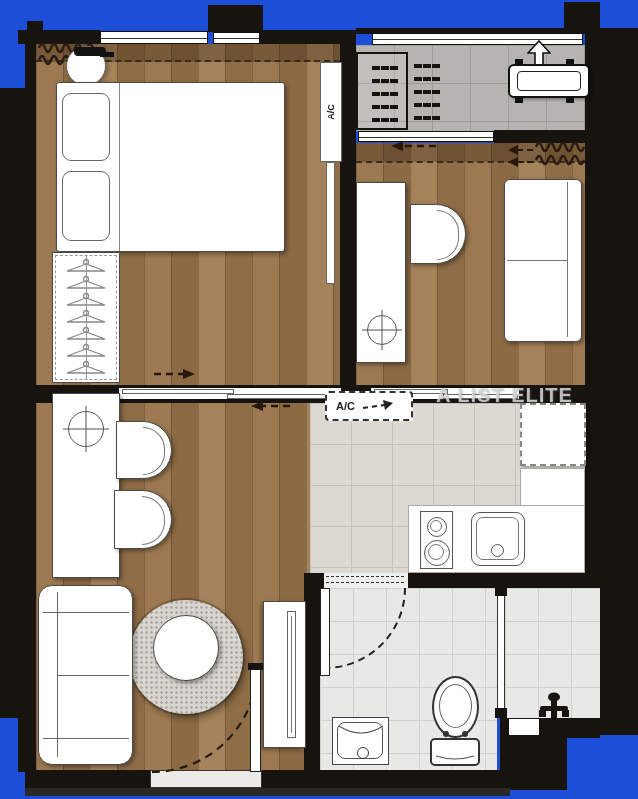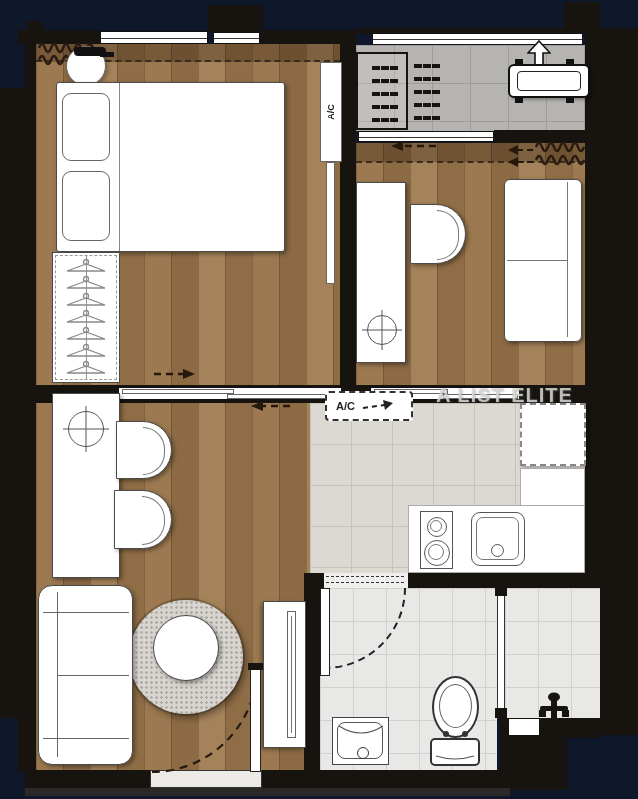--- a/index.html
+++ b/index.html
@@ -1,16 +1,16 @@
 <!DOCTYPE html>
 <html><head>
 <meta charset="utf-8">
 <style>
   html,body{margin:0;padding:0;background:#fff;}
-  #plan{position:relative;width:638px;height:799px;background:#0f172a;overflow:hidden;
+  #plan{position:relative;width:638px;height:799px;background:#1d4ed8;overflow:hidden;
         font-family:"Liberation Sans",sans-serif;}
   .a{position:absolute;box-sizing:border-box;}
   .wall{background:#17130f;}
   .furn{background:#fff;border:1.5px solid #4a4a4a;box-shadow:2px 2px 4px rgba(0,0,0,.38);}
   .thin{background:#fff;border:1px solid #666;}
   .wood{background:
       repeating-linear-gradient(90deg, rgba(0,0,0,.18) 0 1px, transparent 1px 27px),
       repeating-linear-gradient(90deg,#9c7950 0 27px,#8b6a44 27px 54px,#a5835a 54px 81px,#8f6d46 81px 108px);}
   .tile-gray{background-color:#b6b4b0;background-image:
       linear-gradient(#9f9d99 1px,transparent 1px),linear-gradient(90deg,#9f9d99 1px,transparent 1px);

